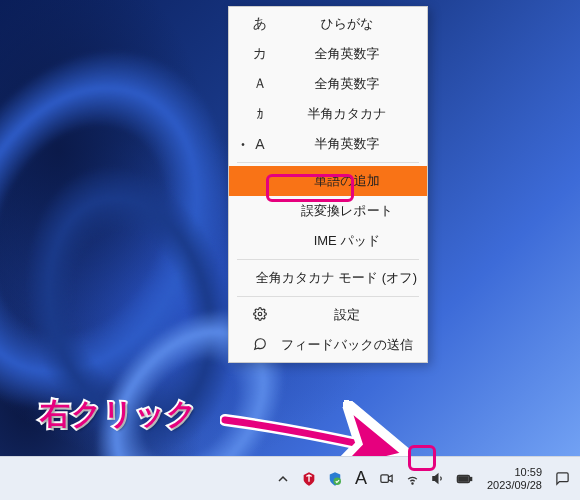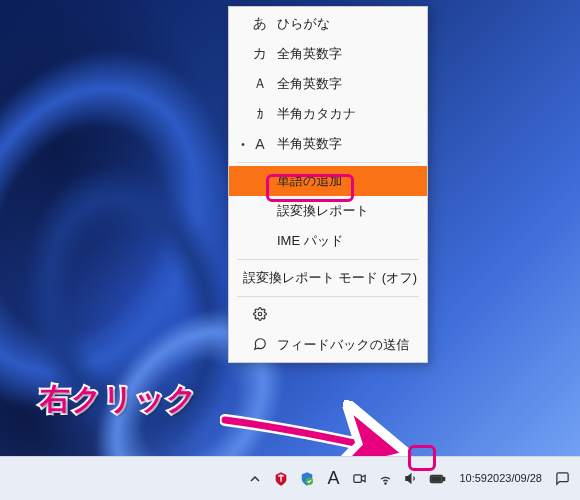--- a/index.html
+++ b/index.html
@@ -33,36 +33,36 @@
 .menu-item {
   display: flex;
   align-items: center;
   height: 30px;
   padding: 0 10px 0 8px;
   cursor: pointer;
 }
 .menu-item:hover, .menu-item.hovered { background: #f97316; }
 .menu-item .mark { width: 12px; display: flex; justify-content: center; font-size: 10px; color: #333; }
 .menu-item .glyph { width: 22px; text-align: center; font-size: 14px; color: #333; margin-right: 6px; }
-.menu-item .label { flex: 1; white-space: nowrap; }
+.menu-item .label { flex: 1; white-space: nowrap; text-align: center; }
 .menu-sep { height: 1px; background: #ddd; margin: 3px 8px; }
 
 .highlight-box {
   position: absolute;
   border: 3px solid #e6007e;
   border-radius: 6px;
   pointer-events: none;
 }
 .hl-menu { left: 266px; top: 174px; width: 88px; height: 28px; }
 .hl-tray { left: 408px; top: 445px; width: 28px; height: 26px; }
 
 
 .annotation {
   position: absolute;
-  left: 40px; top: 379px;
+  left: 40px; top: 394px;
   font-size: 30px;
   font-weight: 800;
   color: #e6007e;
   -webkit-text-stroke: 4px #fff;
   paint-order: stroke fill;
   text-shadow: 2px 2px 3px rgba(0,0,0,0.4);
   letter-spacing: 1px;
 }
 .arrow {
   position: absolute;
@@ -85,21 +85,21 @@
 }
 .tray { display: flex; align-items: center; gap: 2px; }
 .tray-item {
   width: 24px; height: 28px;
   display: flex; align-items: center; justify-content: center;
   font-size: 14px; color: #333;
   border-radius: 4px;
 }
 .tray-ime { font-size: 18px; font-weight: 400; color: #222; }
 .clock {
-  display: flex; flex-direction: row; align-items: flex-end;
+  display: flex; flex-direction: column; align-items: flex-end;
   font-size: 11px; line-height: 13px; color: #222;
   padding: 0 6px 0 8px;
 }
 .chevron { font-size: 11px; }
 .mcafee svg { width: 16px; height: 16px; }
 .edge svg { width: 18px; height: 18px; }
 .notif { font-size: 15px; }
 </style>
 </head>
 <body>
@@ -153,33 +153,34 @@
     <span class="mark"></span>
     <span class="glyph"></span>
     <span class="label">IME パッド</span>
   </div>
 
   <div class="menu-sep"></div>
 
   <div class="menu-item">
     <span class="mark"></span>
     <span class="glyph"></span>
-    <span class="label">誤変換レポート モード (オフ)</span>
+    <span class="label">全角カタカナ モード (オフ)</span>
   </div>
 
   <div class="menu-sep"></div>
 
   <div class="menu-item">
     <span class="mark"></span>
     <span class="glyph">
       <svg width="14" height="14" viewBox="0 0 24 24" fill="none" stroke="#333" stroke-width="2">
           <circle cx="12" cy="12" r="3"></circle>
           <path d="M19.4 15a1.7 1.7 0 0 0 .34 1.87l.06.06a2 2 0 1 1-2.83 2.83l-.06-.06a1.7 1.7 0 0 0-1.87-.34 1.7 1.7 0 0 0-1.04 1.56V21a2 2 0 0 1-4 0v-.09a1.7 1.7 0 0 0-1.04-1.56 1.7 1.7 0 0 0-1.87.34l-.06.06a2 2 0 1 1-2.83-2.83l.06-.06a1.7 1.7 0 0 0 .34-1.87 1.7 1.7 0 0 0-1.56-1.04H3a2 2 0 0 1 0-4h.09a1.7 1.7 0 0 0 1.56-1.04 1.7 1.7 0 0 0-.34-1.87l-.06-.06a2 2 0 1 1 2.83-2.83l.06.06a1.7 1.7 0 0 0 1.87.34h0A1.7 1.7 0 0 0 10.05 3.1V3a2 2 0 0 1 4 0v.09a1.7 1.7 0 0 0 1.04 1.56h0a1.7 1.7 0 0 0 1.87-.34l.06-.06a2 2 0 1 1 2.83 2.83l-.06.06a1.7 1.7 0 0 0-.34 1.87V9a1.7 1.7 0 0 0 1.56 1.04H21a2 2 0 0 1 0 4h-.09a1.7 1.7 0 0 0-1.56 1.04z"></path>
         </svg>
     </span>
+    <span class="label">設定</span>
   </div>
   <div class="menu-item">
     <span class="mark"></span>
     <span class="glyph">
       <svg width="14" height="14" viewBox="0 0 24 24" fill="none" stroke="#333" stroke-width="2">
           <path d="M21 11.5a8.38 8.38 0 0 1-.9 3.8 8.5 8.5 0 0 1-7.6 4.7 8.38 8.38 0 0 1-3.8-.9L3 21l1.9-5.7a8.38 8.38 0 0 1-.9-3.8 8.5 8.5 0 0 1 4.7-7.6 8.38 8.38 0 0 1 3.8-.9h.5a8.48 8.48 0 0 1 8 8v.5z"></path>
         </svg>
     </span>
     <span class="label">フィードバックの送信</span>
   </div>

